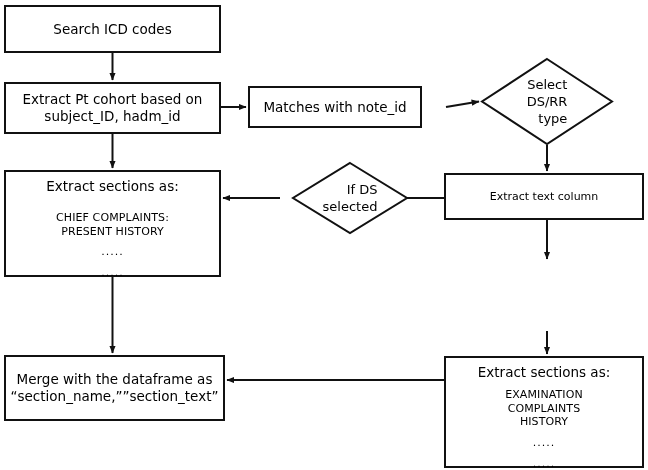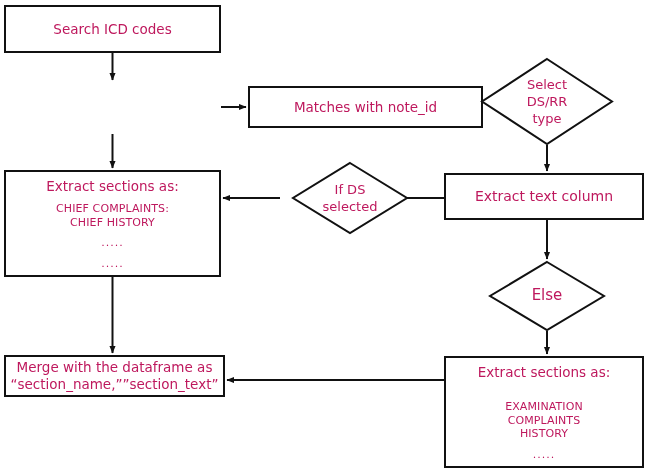--- a/index.html
+++ b/index.html
@@ -6,21 +6,21 @@
     margin: 0;
     padding: 0;
     background: #ffffff;
   }
   #canvas {
     position: relative;
     width: 648px;
     height: 470px;
     background: #ffffff;
     font-family: "DejaVu Sans", "Liberation Sans", sans-serif;
-    color: #be185d;
+    color: #000000;
     overflow: hidden;
   }
   
   .node {
     position: absolute;
     box-sizing: border-box;
     border: 2px solid #111111;
     background: #ffffff;
     display: flex;
     flex-direction: column;
@@ -57,21 +57,21 @@
   .diamond-label {
     position: absolute;
     left: 0;
     top: 0;
     width: 100%;
     height: 100%;
     display: flex;
     flex-direction: column;
     align-items: center;
     justify-content: center;
-    text-align: center;
+    text-align: right;
     font-size: 13px;
     line-height: 1.32;
     white-space: pre-line;
     pointer-events: none;
   }
   .diamond-label.big {
     font-size: 15px;
   }
   
   .edge {
@@ -117,68 +117,66 @@
       <path d="M112.5,277 L112.5,353"></path>
 
       <path d="M444,380 L227,380"></path>
     </g>
   </svg>
 
   <div class="node" style="left:4px; top:5px; width:217px; height:48px;">
     <div class="title">Search ICD codes</div>
   </div>
 
+  <div class="node" style="left:4px; top:82px; width:217px; height:52px;">
+    <div class="title">Extract Pt cohort based on
+subject_ID, hadm_id</div>
+  </div>
 
-  <div class="node" style="left:248px; top:86px; width:235px; height:42px;">
+  <div class="node" style="left:248px; top:86px; width:174px; height:42px;">
     <div class="title">Matches with note_id</div>
   </div>
 
   <div class="diamond-wrap" style="left:481px; top:58px; width:132px; height:87px;">
     <svg width="132" height="87" viewBox="0 0 132 87">
       <polygon points="66,1 131,43.5 66,86 1,43.5" fill="#ffffff" stroke="#111111" stroke-width="2"></polygon>
     </svg>
     <div class="diamond-label">Select
 DS/RR
 type</div>
   </div>
 
   <div class="node" style="left:444px; top:173px; width:200px; height:47px;">
-    <div class="small" style="font-size:14px;">Extract text column</div>
+    <div class="small" style="font-size:11px;">Extract text column</div>
   </div>
 
   <div class="diamond-wrap" style="left:292px; top:162px; width:116px; height:72px;">
     <svg width="116" height="72" viewBox="0 0 116 72">
       <polygon points="58,1 115,36 58,71 1,36" fill="#ffffff" stroke="#111111" stroke-width="2"></polygon>
     </svg>
     <div class="diamond-label">If DS
 selected</div>
   </div>
 
   <div class="node" style="left:4px; top:170px; width:217px; height:107px; justify-content:flex-start; padding-top:6px;">
     <div class="title">Extract sections as:</div>
-    <div class="sub" style="margin-top:7px;">CHIEF COMPLAINTS:</div>
-    <div class="sub">CHIEF HISTORY</div>
+    <div class="sub" style="margin-top:16px;">CHIEF COMPLAINTS:</div>
+    <div class="sub">PRESENT HISTORY</div>
     <div class="dots" style="margin-top:7px;">.....</div>
     <div class="dots" style="margin-top:7px;">.....</div>
   </div>
 
-  <div class="diamond-wrap" style="left:489px; top:261px; width:116px; height:70px;">
-    <svg width="116" height="70" viewBox="0 0 116 70">
-      <polygon points="58,1 115,35 58,69 1,35" fill="#ffffff" stroke="#111111" stroke-width="2"></polygon>
-    </svg>
-    <div class="diamond-label big">Else</div>
-  </div>
 
-  <div class="node" style="left:4px; top:355px; width:221px; height:42px;justify-content:center;">
+  <div class="node" style="left:4px; top:355px; width:221px; height:66px;justify-content:center;">
     <div class="title">Merge with the dataframe as
 “section_name,””section_text”</div>
   </div>
 
   <div class="node" style="left:444px; top:356px; width:200px; height:112px; justify-content:flex-start; padding-top:6px;">
     <div class="title">Extract sections as:</div>
-    <div class="sub" style="margin-top:19px;">EXAMINATION</div>
+    <div class="sub" style="margin-top:7px;">EXAMINATION</div>
     <div class="sub">COMPLAINTS</div>
     <div class="sub">HISTORY</div>
     <div class="dots" style="margin-top:7px;">.....</div>
     <div class="dots" style="margin-top:7px;">.....</div>
   </div>
 
 </div>
 
 </body></html>

